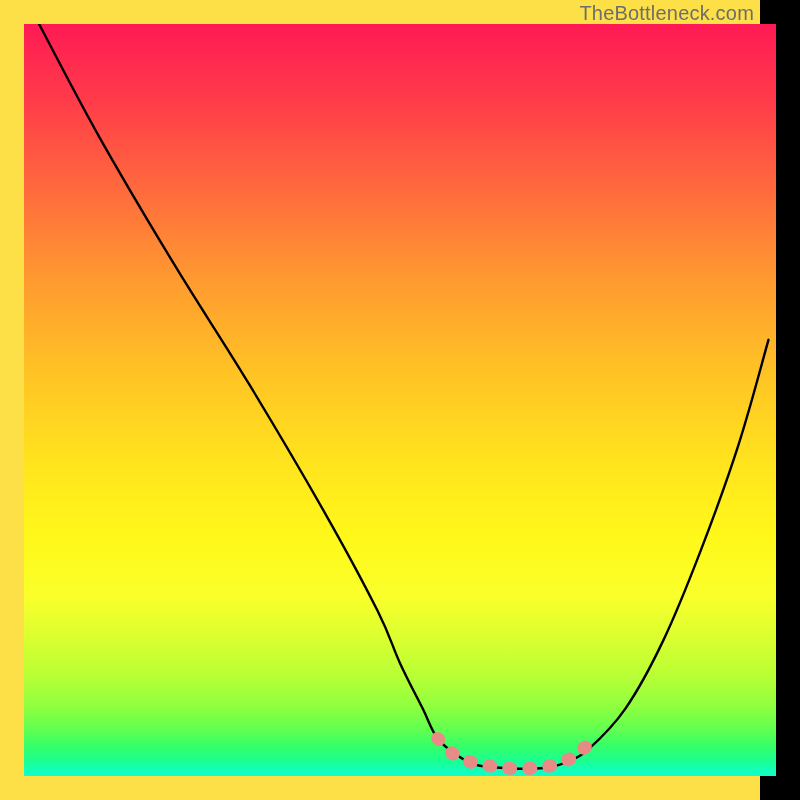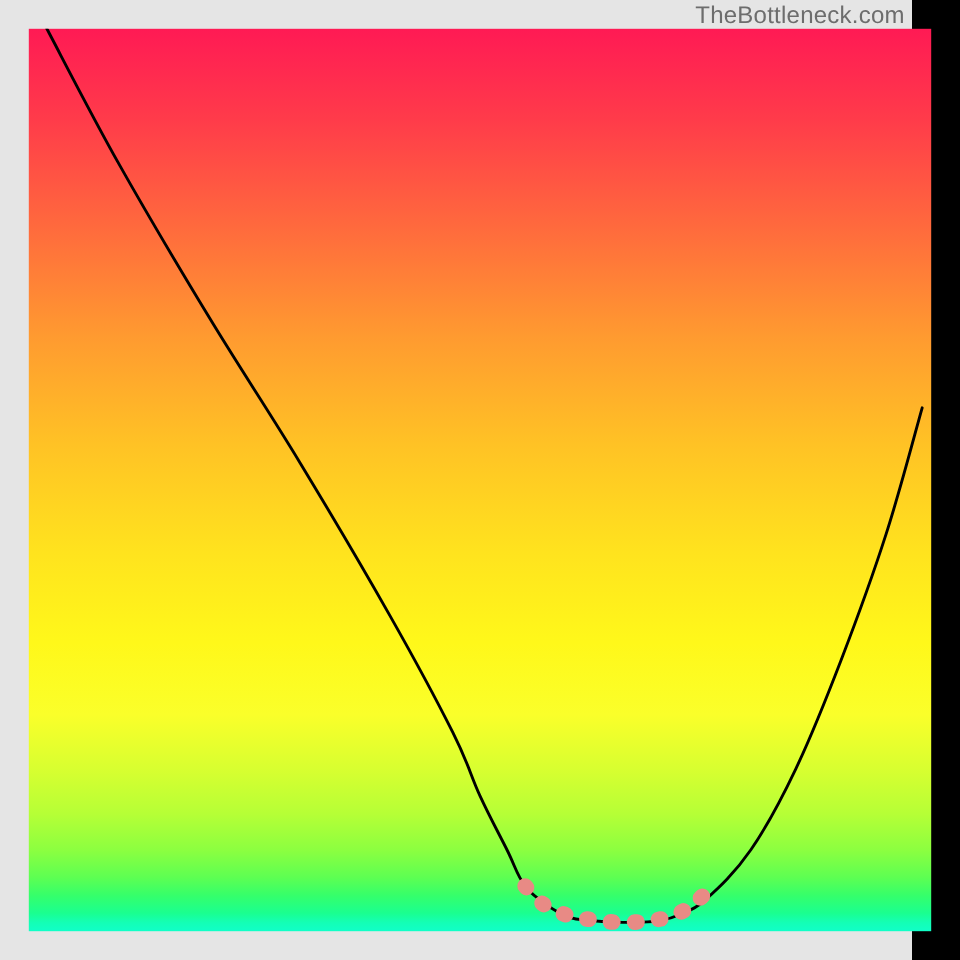--- a/index.html
+++ b/index.html
@@ -1,21 +1,21 @@
 <!DOCTYPE html>
 <html><head>
 <meta charset="utf-8">
 <style>
   * { margin: 0; padding: 0; box-sizing: border-box; }
   html, body { width: 800px; height: 800px; overflow: hidden; background: #000; }
   .canvas {
     position: relative;
     width: 760px;
     height: 800px;
-    background: #e5e5e5;
+    background: #fde047;
   }
   .plot-area {
     position: absolute;
     left: 24px;
     top: 24px;
     width: 752px;
     height: 752px;
     background: linear-gradient(
       to bottom,
       #ff1a54 0%,

